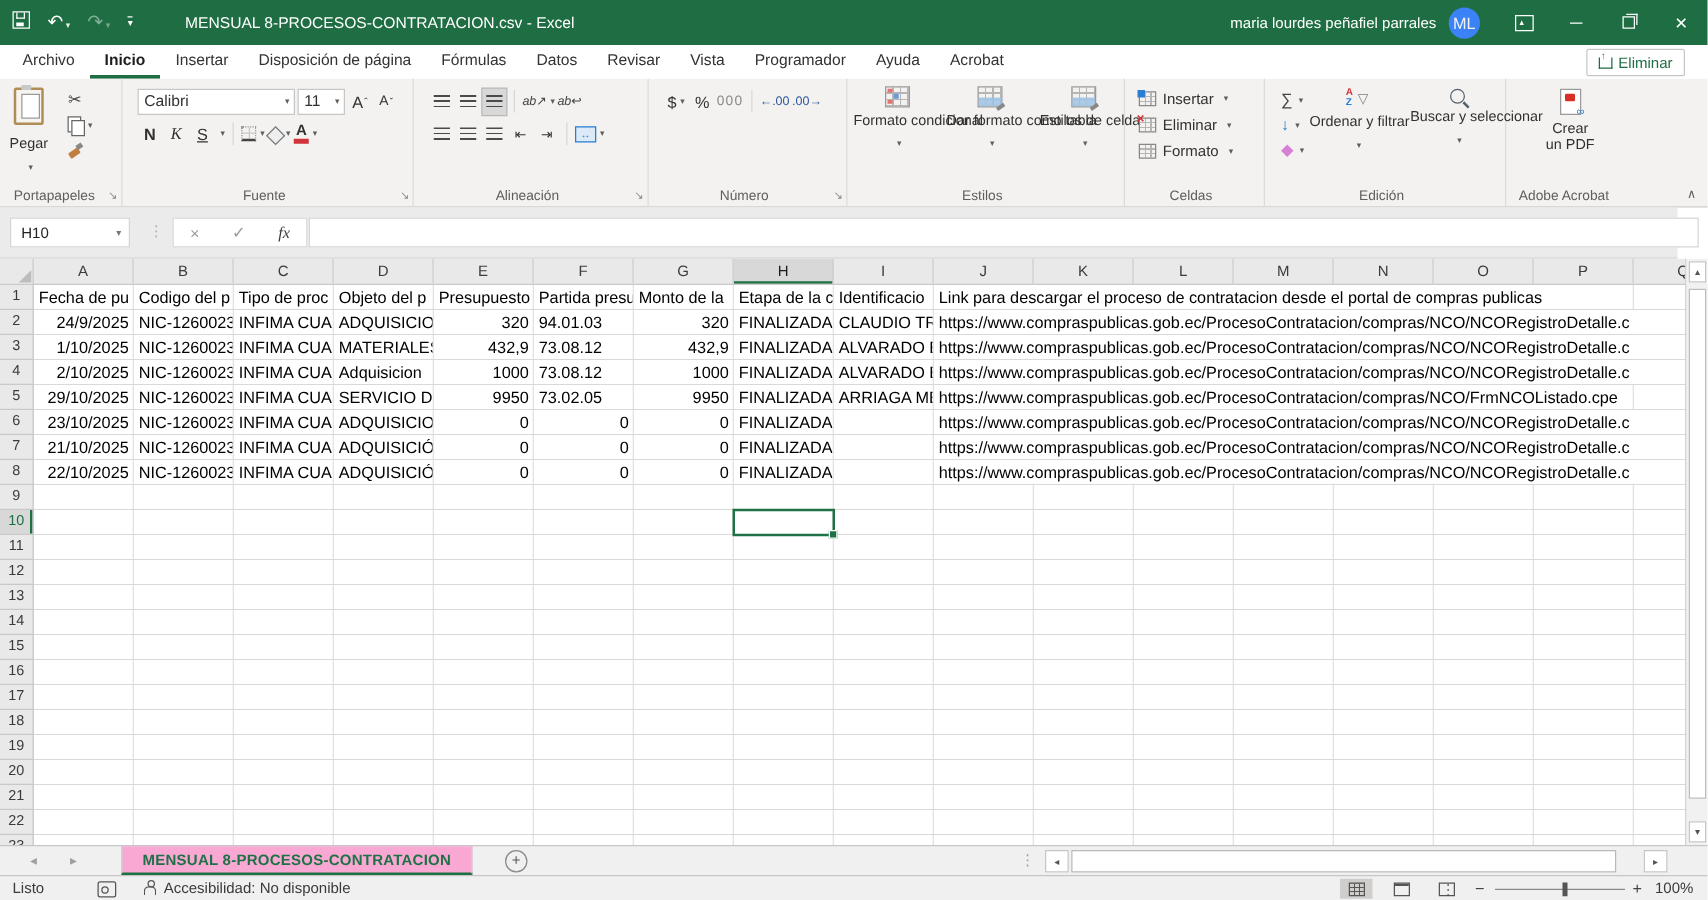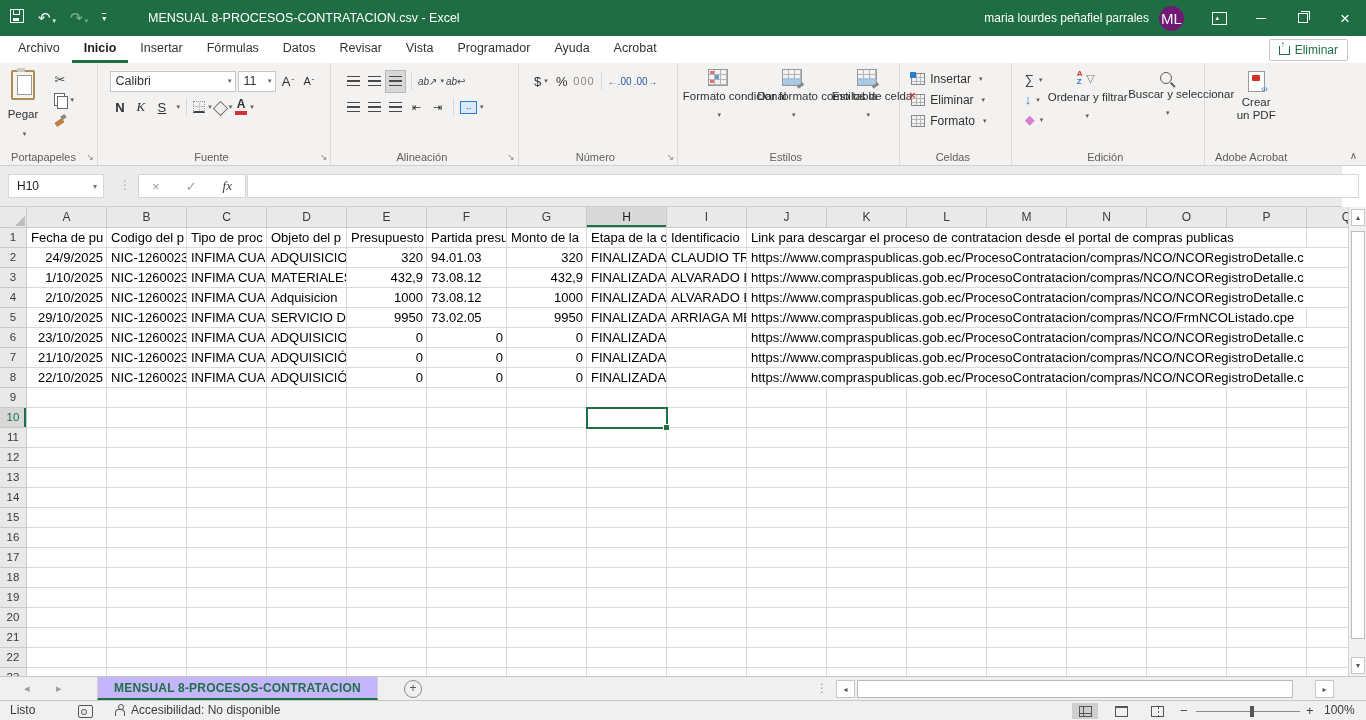--- a/index.html
+++ b/index.html
@@ -15,21 +15,21 @@
   .dim{opacity:.45;}
   .chevsm{font-size:7px;color:#e2efe7;margin-left:2px;}
   .qatmore{display:inline-block;font-size:8px;border-top:1.5px solid #fff;padding-top:1px;line-height:1;}
   #doc-title{position:absolute;left:148px;top:0;height:36px;line-height:36px;font-size:12.5px;color:#fff;white-space:nowrap;}
   #search{position:absolute;left:510px;top:6px;width:322px;height:24px;background:#aecfbd;border-radius:2px;
     display:flex;align-items:center;color:#27352d;font-size:12.5px;}
   .mag{width:8px;height:8px;border:1.5px solid #37463d;border-radius:50%;position:relative;display:inline-block;margin:0 10px 0 14px;}
   .mag:after{content:"";position:absolute;width:5px;height:1.5px;background:#37463d;transform:rotate(45deg);right:-4px;bottom:-2px;}
   #titlebar .right{position:absolute;right:0;top:0;height:36px;display:flex;align-items:center;}
   #user-name{font-size:12px;margin-right:10px;}
-  #avatar{width:25px;height:25px;border-radius:50%;background:#701a75;color:#f2f2f2;font-size:15px;
+  #avatar{width:25px;height:25px;border-radius:50%;background:#3b82f6;color:#f2f2f2;font-size:13px;
     display:flex;align-items:center;justify-content:center;margin-right:14px;}
   .winbtn{width:42px;height:36px;display:flex;align-items:center;justify-content:center;}
   .ic-ribopts{width:13px;height:11px;border:1px solid #fff;position:relative;}
   .ic-ribopts:after{content:"▴";font-size:7px;color:#fff;position:absolute;left:3px;top:1px;}
   .ic-min{width:10px;height:1px;background:#fff;}
   .ic-rest{width:8px;height:8px;border:1px solid #fff;position:relative;}
   .ic-rest:before{content:"";position:absolute;left:2px;top:-3px;width:8px;height:8px;border:1px solid #fff;border-left:none;border-bottom:none;}
   .ic-close{font-size:17px;line-height:1;color:#fff;}
   
   #tabsrow{position:absolute;left:0;top:36px;width:1366px;height:27px;background:#fff;}
@@ -144,21 +144,21 @@
   #selection{position:absolute;border:2px solid #1e7145;z-index:5;}
   #selection .handle{position:absolute;right:-4px;bottom:-4px;width:5px;height:5px;background:#1e7145;border:1px solid #fff;}
   
   #vscroll{position:absolute;left:1348px;top:207px;width:18px;height:469px;background:#f1f1f1;border-left:1px solid #d4d4d4;box-sizing:border-box;}
   .sbtn{position:absolute;left:2px;width:14px;height:17px;background:#fff;border:1px solid #c6c6c6;color:#555;font-size:8px;
     display:flex;align-items:center;justify-content:center;box-sizing:border-box;}
   #vthumb{position:absolute;left:2px;top:24px;width:14px;height:408px;background:#fff;border:1px solid #bdbdbd;box-sizing:border-box;}
   
   #sheetbar{position:absolute;left:0;top:676px;width:1366px;height:24px;background:#f0f0f0;border-top:1px solid #c6c6c6;box-sizing:border-box;}
   .navarr{position:absolute;top:5px;font-size:11px;color:#9f9f9f;}
-  #sheettab{position:absolute;left:97px;top:0;height:23px;background:#c4b5fd;border-left:1px solid #cfcfcf;border-right:1px solid #cfcfcf;
+  #sheettab{position:absolute;left:97px;top:0;height:23px;background:#f9a8d4;border-left:1px solid #cfcfcf;border-right:1px solid #cfcfcf;
     border-bottom:2px solid #1e7145;box-sizing:border-box;display:flex;align-items:center;padding:0 16px;
     font-size:12px;font-weight:bold;color:#1e7145;letter-spacing:.2px;}
   #addsheet{position:absolute;left:404px;top:3px;width:16px;height:16px;border:1px solid #8a8a8a;border-radius:50%;
     color:#555;font-size:12px;line-height:14px;text-align:center;}
   .hdots{position:absolute;left:816px;top:4px;color:#a0a0a0;font-size:12px;}
   #hleft{left:836px;top:3px;position:absolute;width:19px;height:18px;background:#fff;border:1px solid #c6c6c6;color:#555;font-size:8px;
     display:flex;align-items:center;justify-content:center;box-sizing:border-box;}
   #hthumb{position:absolute;left:857px;top:3px;width:436px;height:18px;background:#fff;border:1px solid #b9b9b9;box-sizing:border-box;}
   #hright{left:1315px;top:3px;position:absolute;width:19px;height:18px;background:#fff;border:1px solid #c6c6c6;color:#555;font-size:8px;
     display:flex;align-items:center;justify-content:center;box-sizing:border-box;}
@@ -211,20 +211,21 @@
         <span class="ic-close">×</span>
       </span>
   </div>
 </div>
 
 <div id="tabsrow">
   <div class="tabs">
     <span class="mtab">Archivo</span>
     <span class="mtab active">Inicio</span>
     <span class="mtab">Insertar</span>
+    <span class="mtab">Disposición de página</span>
     <span class="mtab">Fórmulas</span>
     <span class="mtab">Datos</span>
     <span class="mtab">Revisar</span>
     <span class="mtab">Vista</span>
     <span class="mtab">Programador</span>
     <span class="mtab">Ayuda</span>
     <span class="mtab">Acrobat</span>
   </div>
   <div id="share-btn">
     <span class="ic-share"></span>

